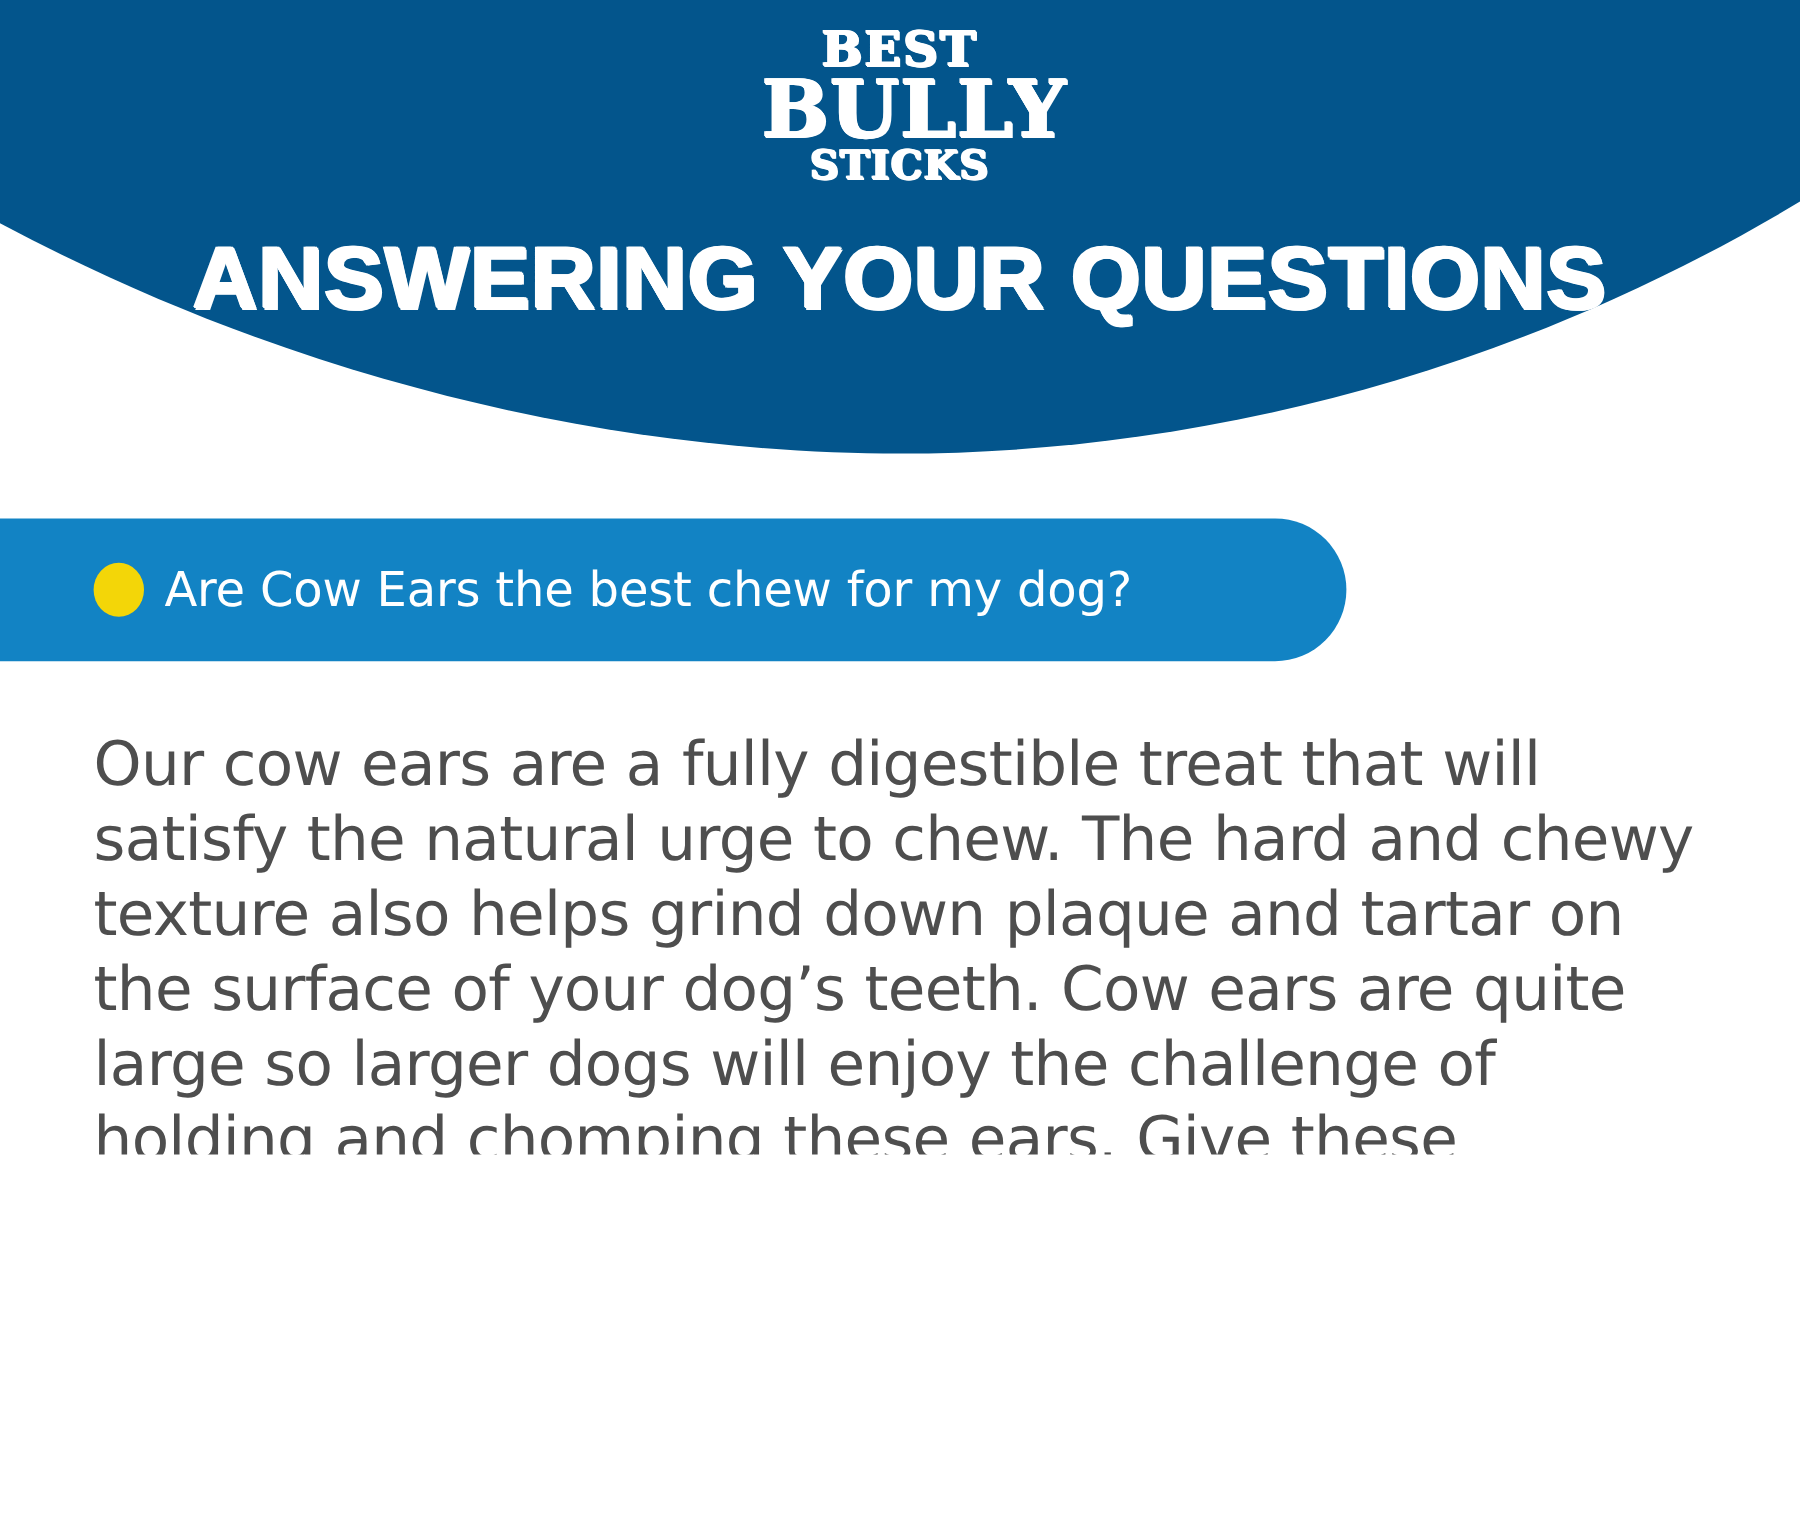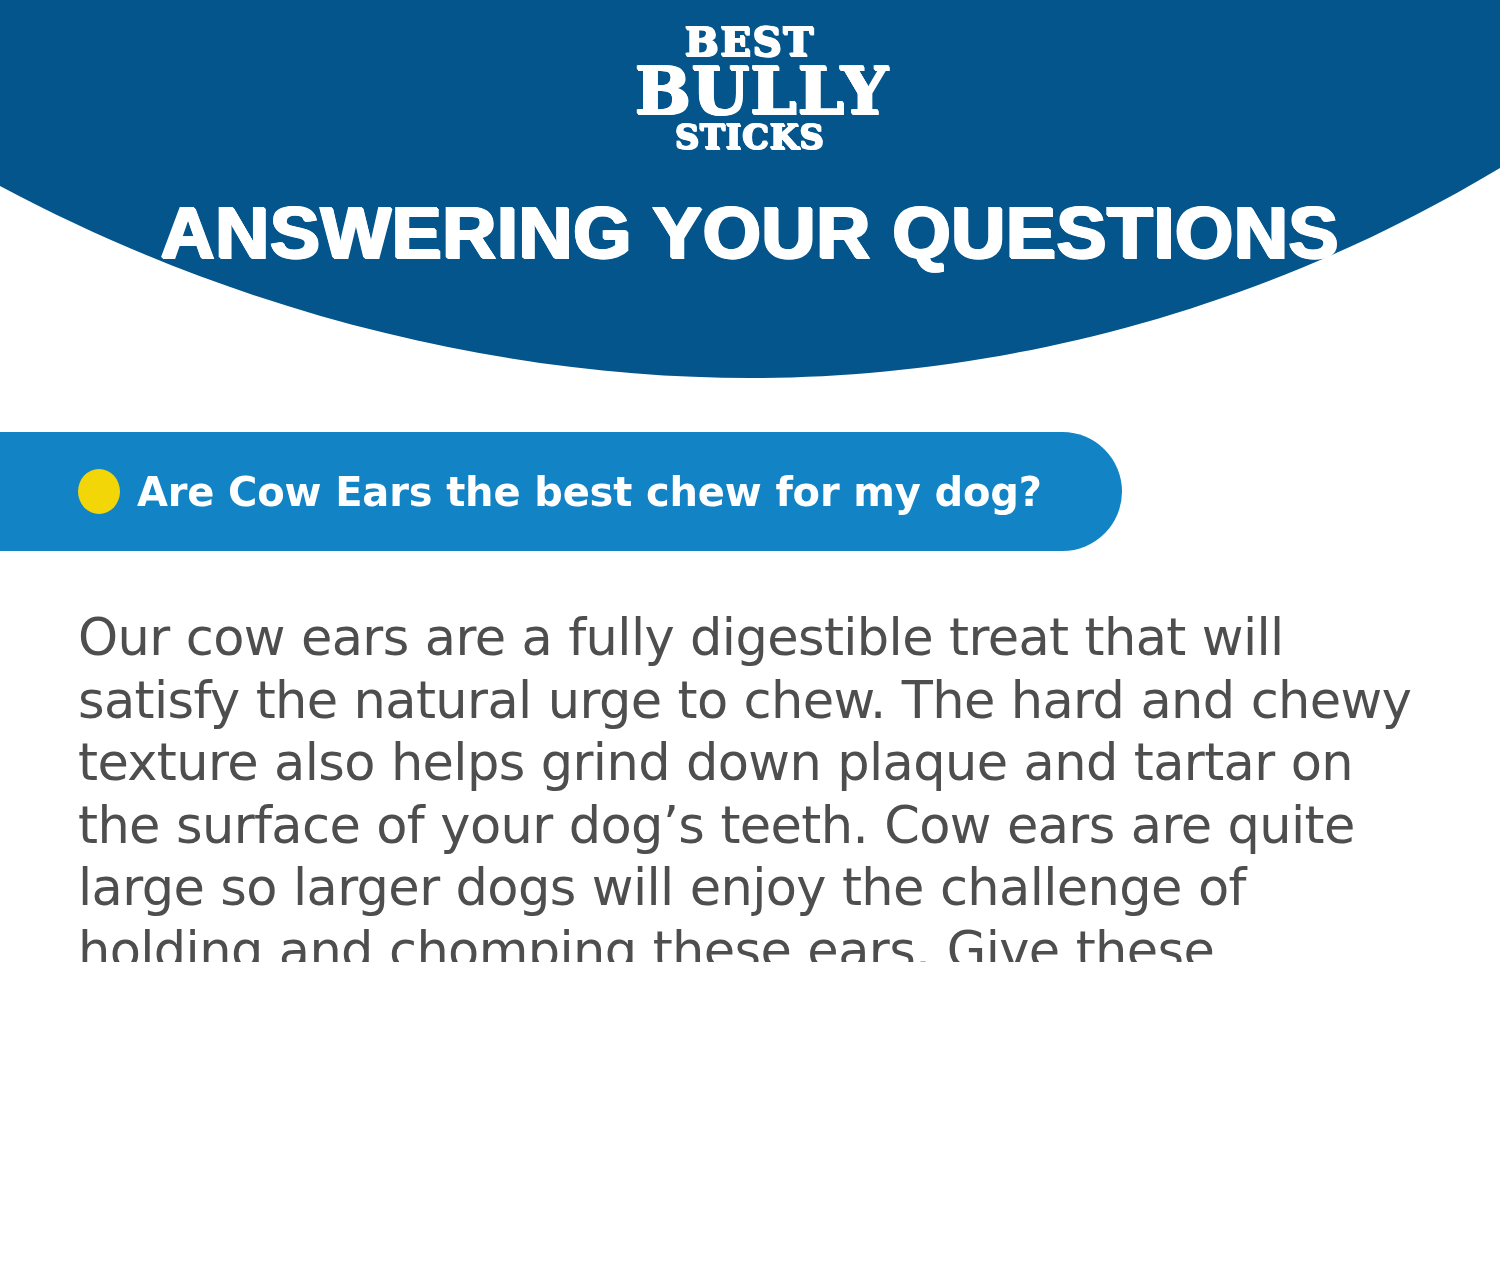--- a/index.html
+++ b/index.html
@@ -89,21 +89,21 @@
   }
   .q-bullet {
     width:42px; height:45px;
     border-radius:50%;
     background:#F3D608;
     flex:0 0 auto;
     margin-right:17px;
   }
   .q-text {
     font-family:"DejaVu Sans", sans-serif;
-    font-weight:700;
+    font-weight:400;
     font-size:40px;
     line-height:1;
     letter-spacing:-0.004em;
     color:#ffffff;
     white-space:nowrap;
   }
 
   
   .answer {
     position:absolute;

